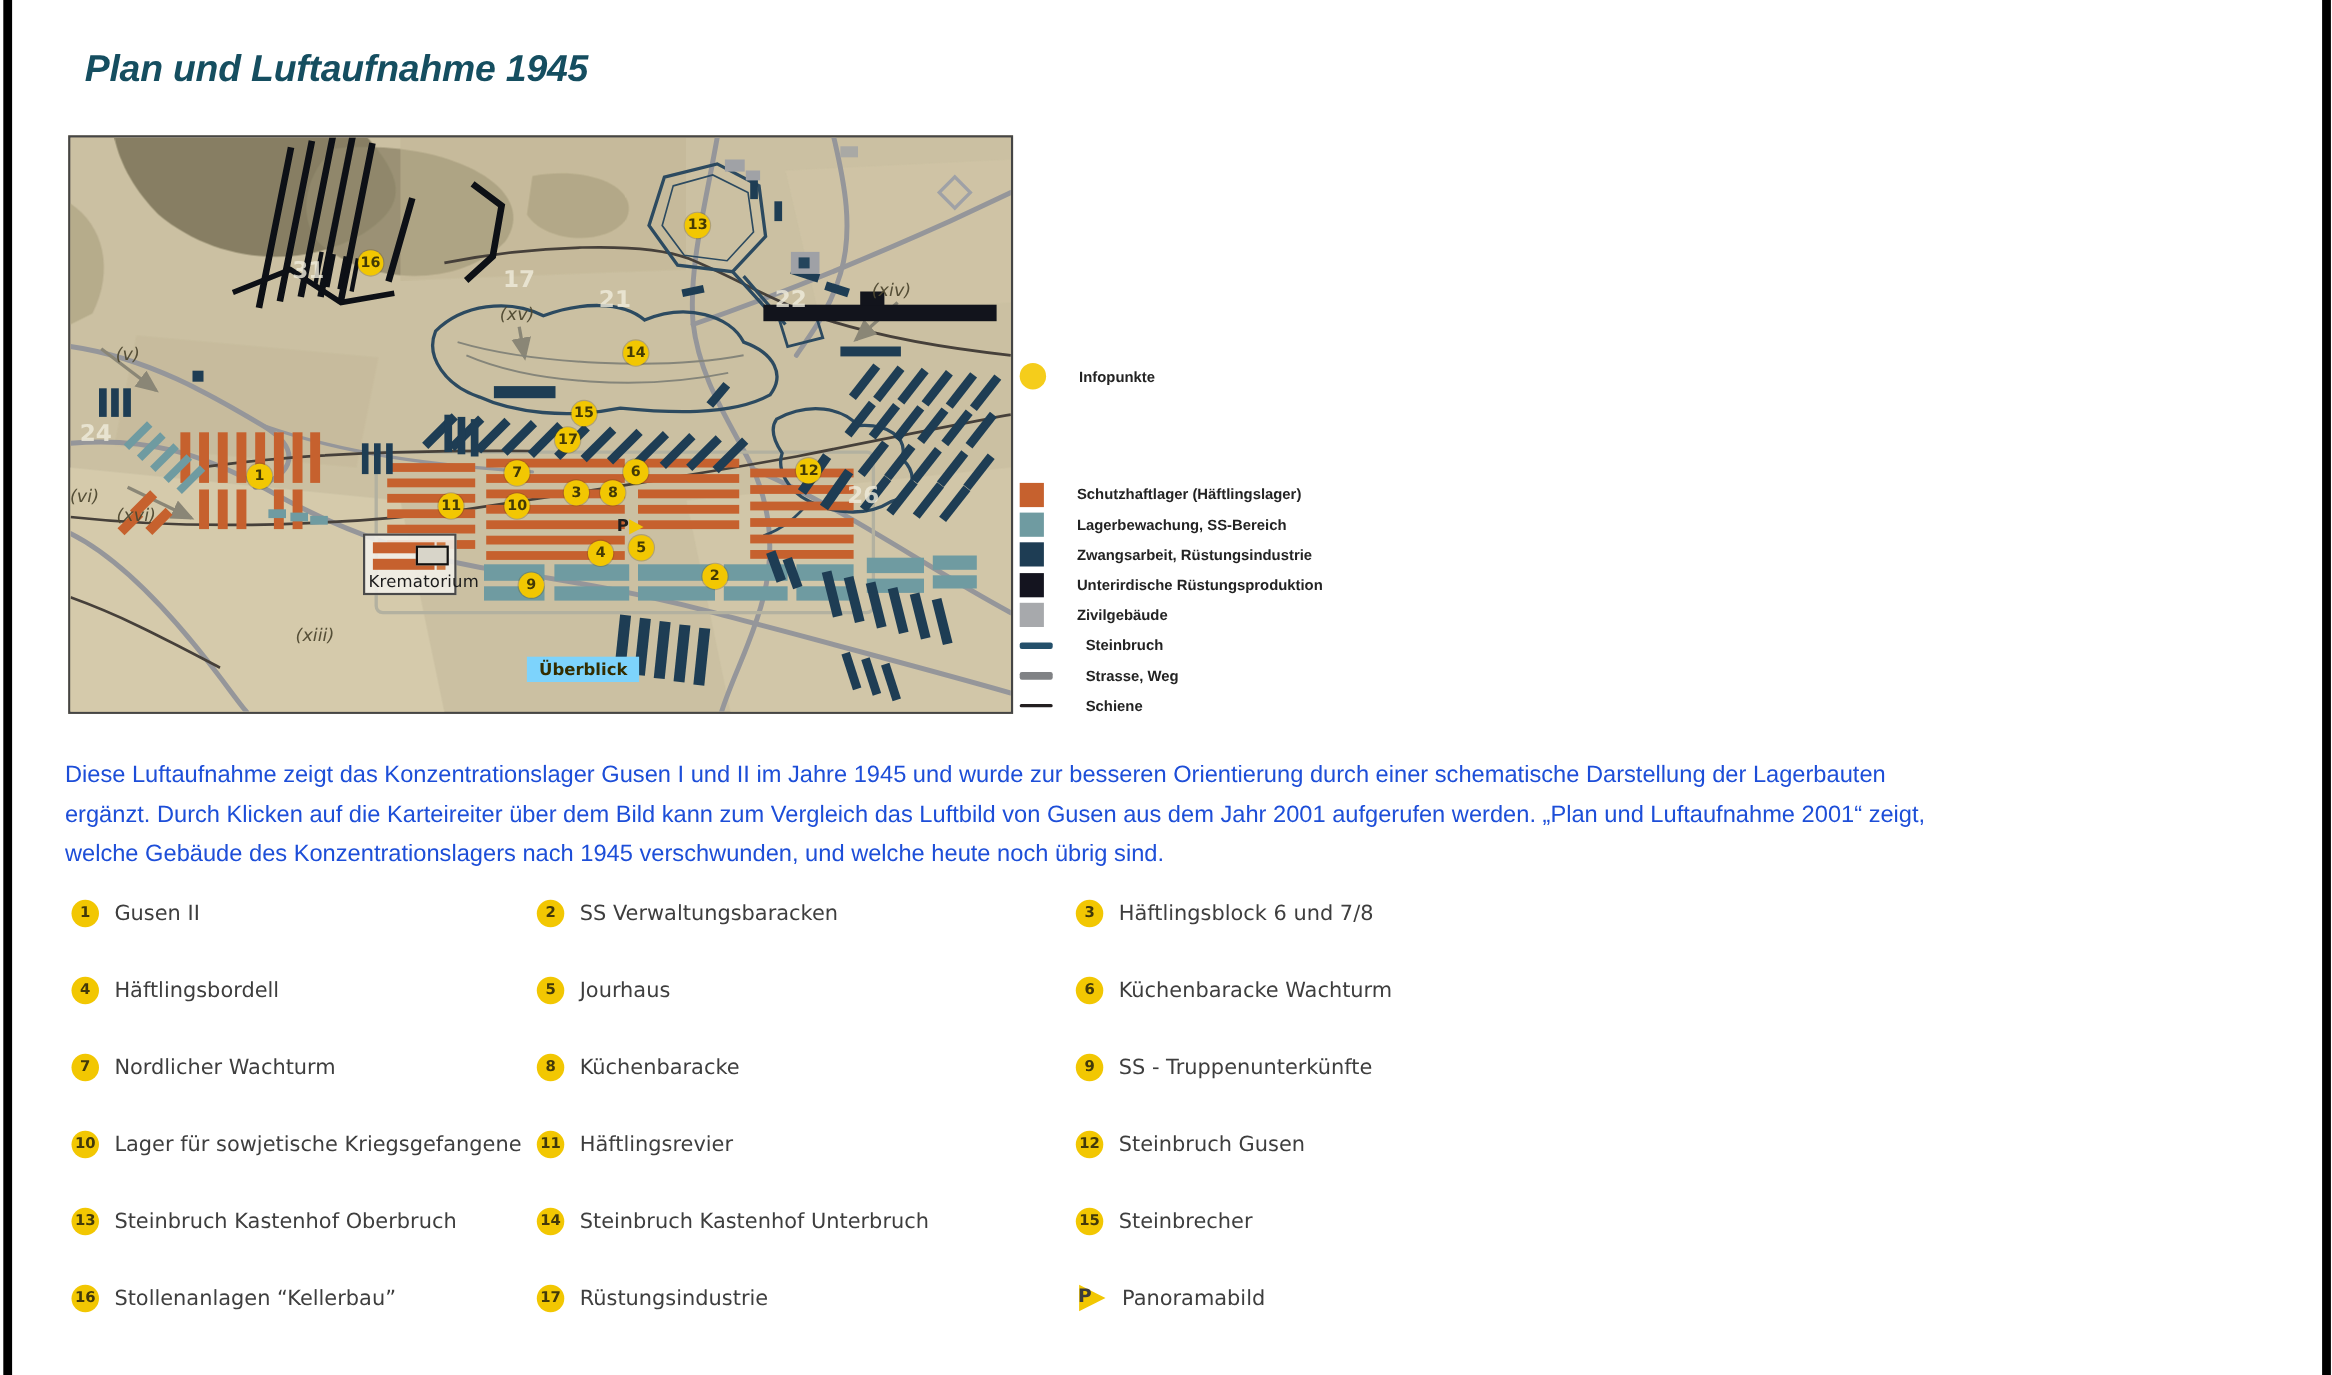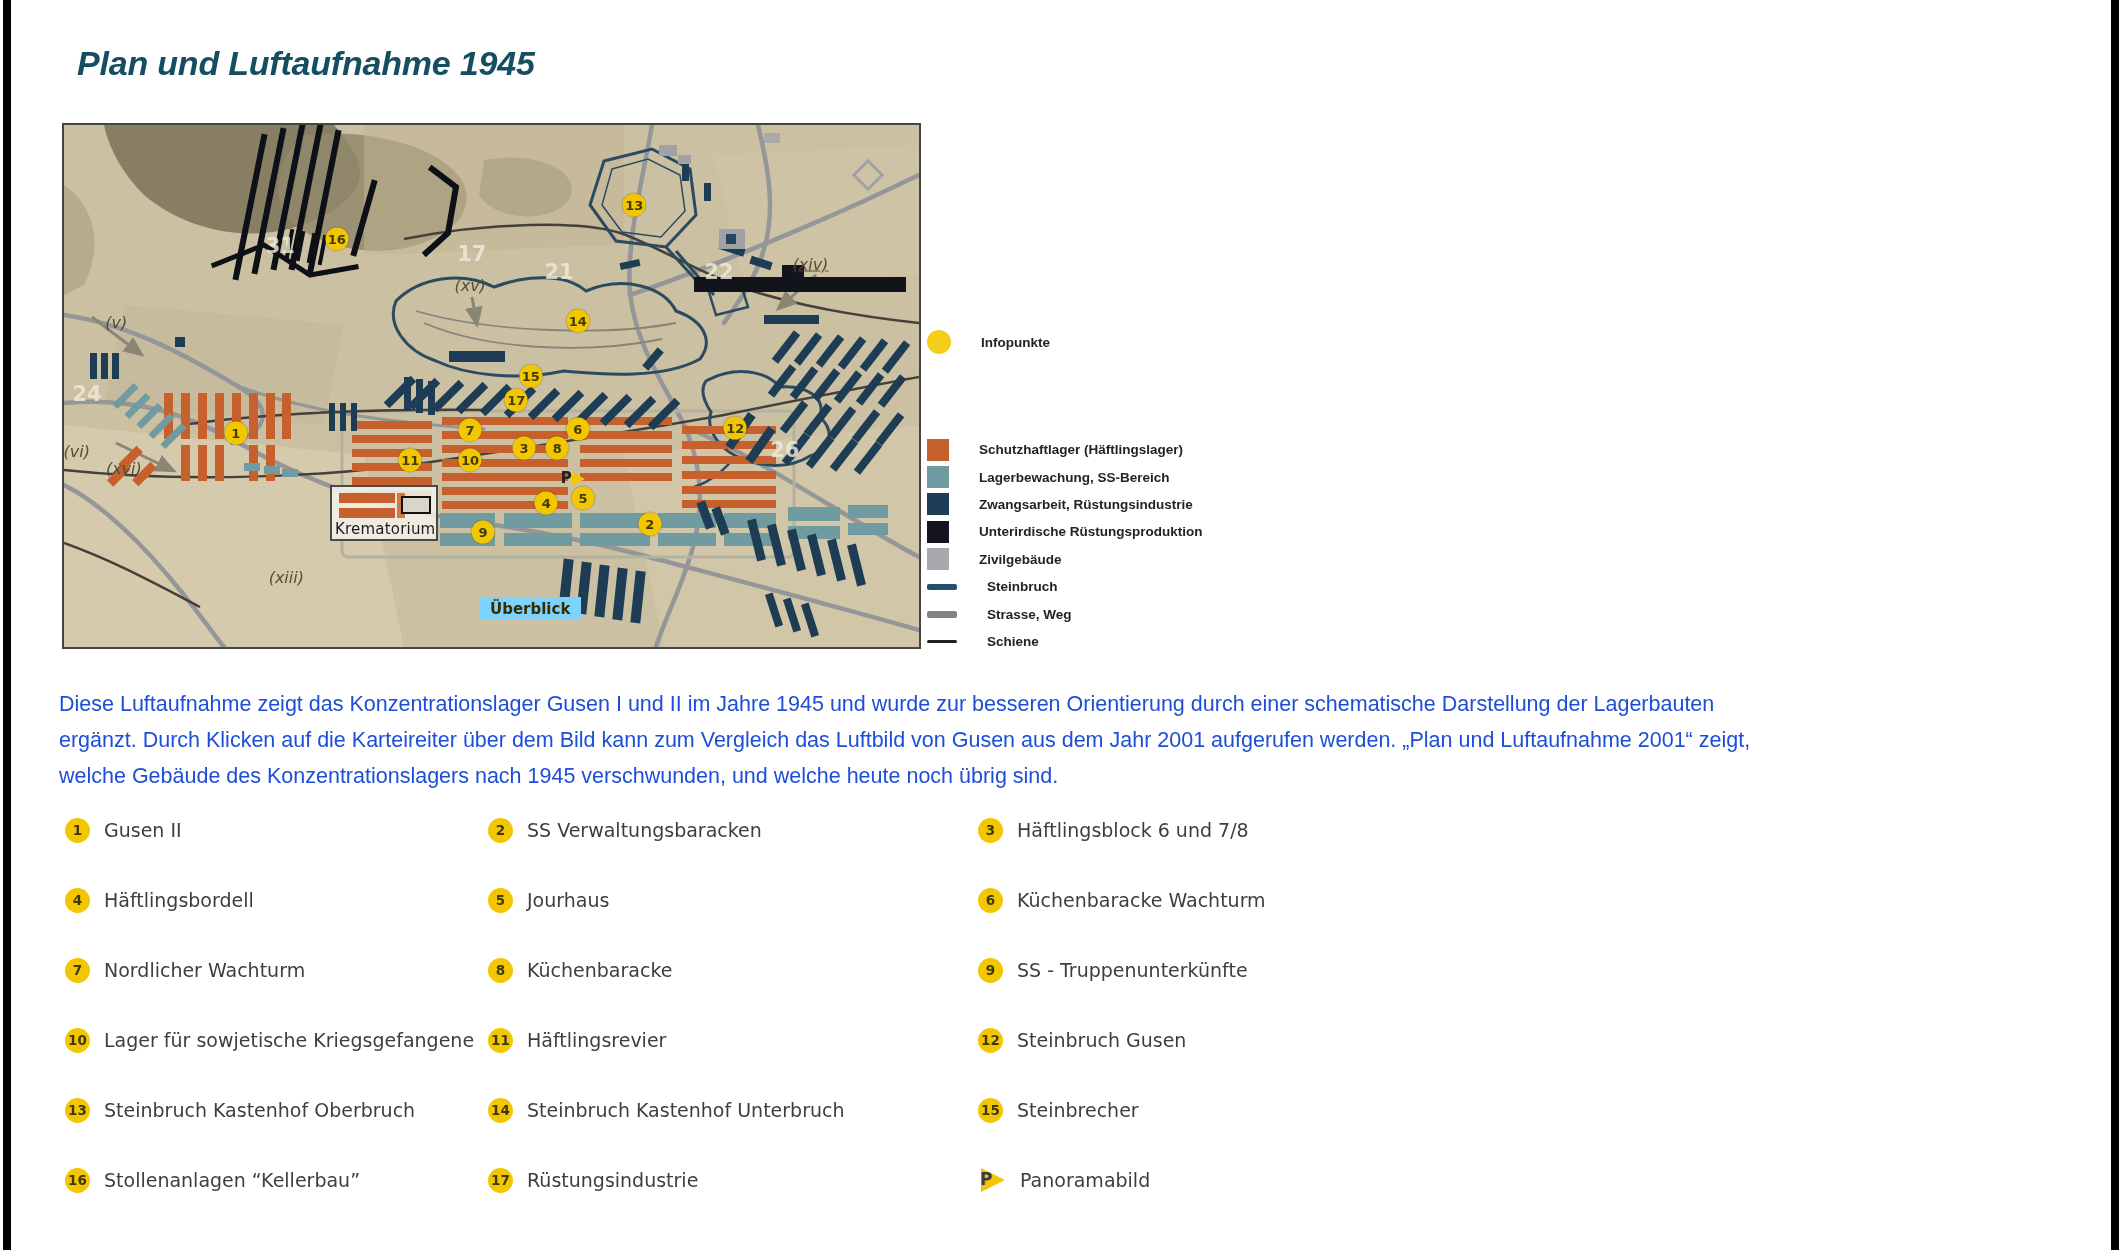--- a/index.html
+++ b/index.html
@@ -16,21 +16,21 @@
   .map-marker{position:absolute;width:23px;height:23px;border-radius:50%;background:#f2c702;color:#433a05;
     font:700 13px "DejaVu Sans",sans-serif;display:flex;align-items:center;justify-content:center;
     transform:translate(-50%,-50%);box-shadow:0 0 0 1px rgba(105,80,0,.28);cursor:pointer;}
   .map-pano{position:absolute;width:24px;height:20px;transform:translate(-50%,-50%);cursor:pointer;}
   .map-pano .tri{position:absolute;right:0;top:3px;width:0;height:0;border-left:13px solid #f2c702;border-top:7px solid transparent;border-bottom:7px solid transparent;}
   .map-pano .pletter{position:absolute;left:0;top:0;font:700 15px "DejaVu Sans",sans-serif;color:#1f1f1f;}
   .map-anno{position:absolute;transform:translate(-50%,-50%);white-space:nowrap;pointer-events:none;}
   .map-anno.ink{font:italic 16px "DejaVu Sans",sans-serif;color:rgba(78,72,48,.95);}
   .map-anno.faint{font:700 21px "DejaVu Sans",sans-serif;color:rgba(238,234,219,.82);}
 
-  .krem{position:absolute;left:266px;top:360px;width:108px;height:56px;background:rgba(242,240,233,.88);border:2px solid #4a4a4a;box-sizing:border-box;}
+  .krem{position:absolute;left:266px;top:360px;width:85px;height:56px;background:rgba(242,240,233,.88);border:2px solid #4a4a4a;box-sizing:border-box;}
   .krem .bar1,.krem .bar2{position:absolute;left:7px;width:56px;height:10px;background:#c6612e;}
   .krem .bar1{top:6px;} .krem .bar2{top:21px;}
   .krem .vbar{position:absolute;left:65px;top:6px;width:8px;height:25px;background:#d07a43;}
   .krem .target{position:absolute;right:5px;top:9px;width:26px;height:14px;border:2.5px solid #111;background:#d8d5c9;}
   .krem-label{position:absolute;left:3px;bottom:1px;font:500 15px "DejaVu Sans",sans-serif;color:#1c1c1c;letter-spacing:.2px;}
   .ueberblick{position:absolute;left:415px;top:472px;height:23px;padding:0 11px;background:#7dd3fc;color:#332d00;
     font:700 15px "DejaVu Sans",sans-serif;display:flex;align-items:center;cursor:pointer;}
 
   
   .legend{position:absolute;left:925px;top:123px;width:340px;height:522px;}
@@ -295,21 +295,21 @@
       <rect x="794" y="40" width="20" height="20" fill="none" stroke="#9fa1a6" stroke-width="3" transform="rotate(45 804 50)"></rect>
     </g>
   </svg>
 
   <div class="map-layer" id="map-annotations">
       <span class="map-anno ink" style="left: 6.1%; top: 37.7%;">(v)</span>
       <span class="map-anno ink" style="left: 1.5%; top: 62.5%;">(vi)</span>
       <span class="map-anno ink" style="left: 7%; top: 65.7%;">(xvi)</span>
       <span class="map-anno ink" style="left: 26%; top: 86.6%;">(xiii)</span>
       <span class="map-anno ink" style="left: 47.5%; top: 30.7%;">(xv)</span>
-      <span class="map-anno ink" style="left: 87.3%; top: 26.6%; text-decoration: underline;">(xiv)</span>
+      <span class="map-anno ink" style="left: 87.3%; top: 26.6%;">(xiv)</span>
       <span class="map-anno faint" style="left: 47.7%; top: 24.7%;">17</span>
       <span class="map-anno faint" style="left: 57.9%; top: 28.2%;">21</span>
       <span class="map-anno faint" style="left: 76.6%; top: 28.2%;">22</span>
       <span class="map-anno faint" style="left: 2.7%; top: 51.5%;">24</span>
       <span class="map-anno faint" style="left: 84.3%; top: 62.3%;">26</span>
       <span class="map-anno faint" style="left: 25.3%; top: 23.2%;">31</span>
     </div>
 
   <div class="krem">
     <div class="bar1"></div>

